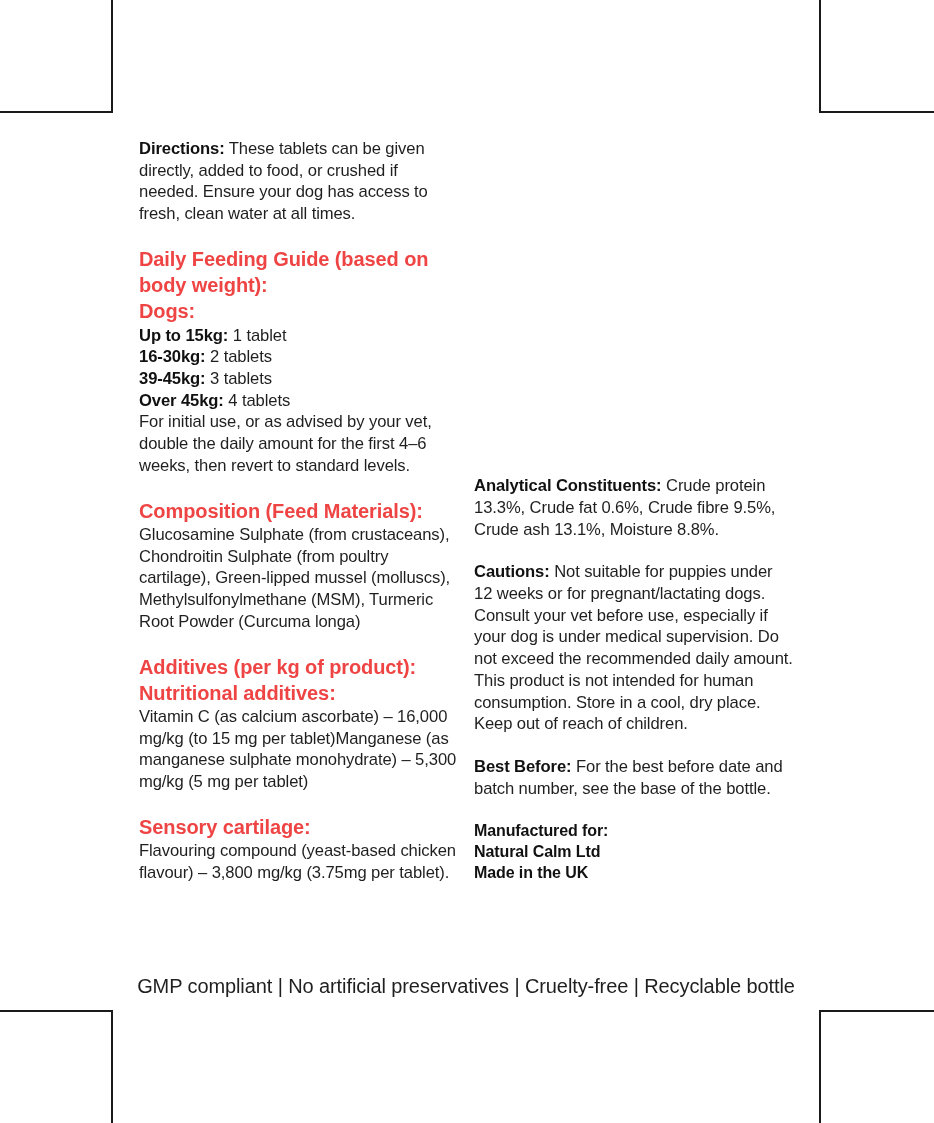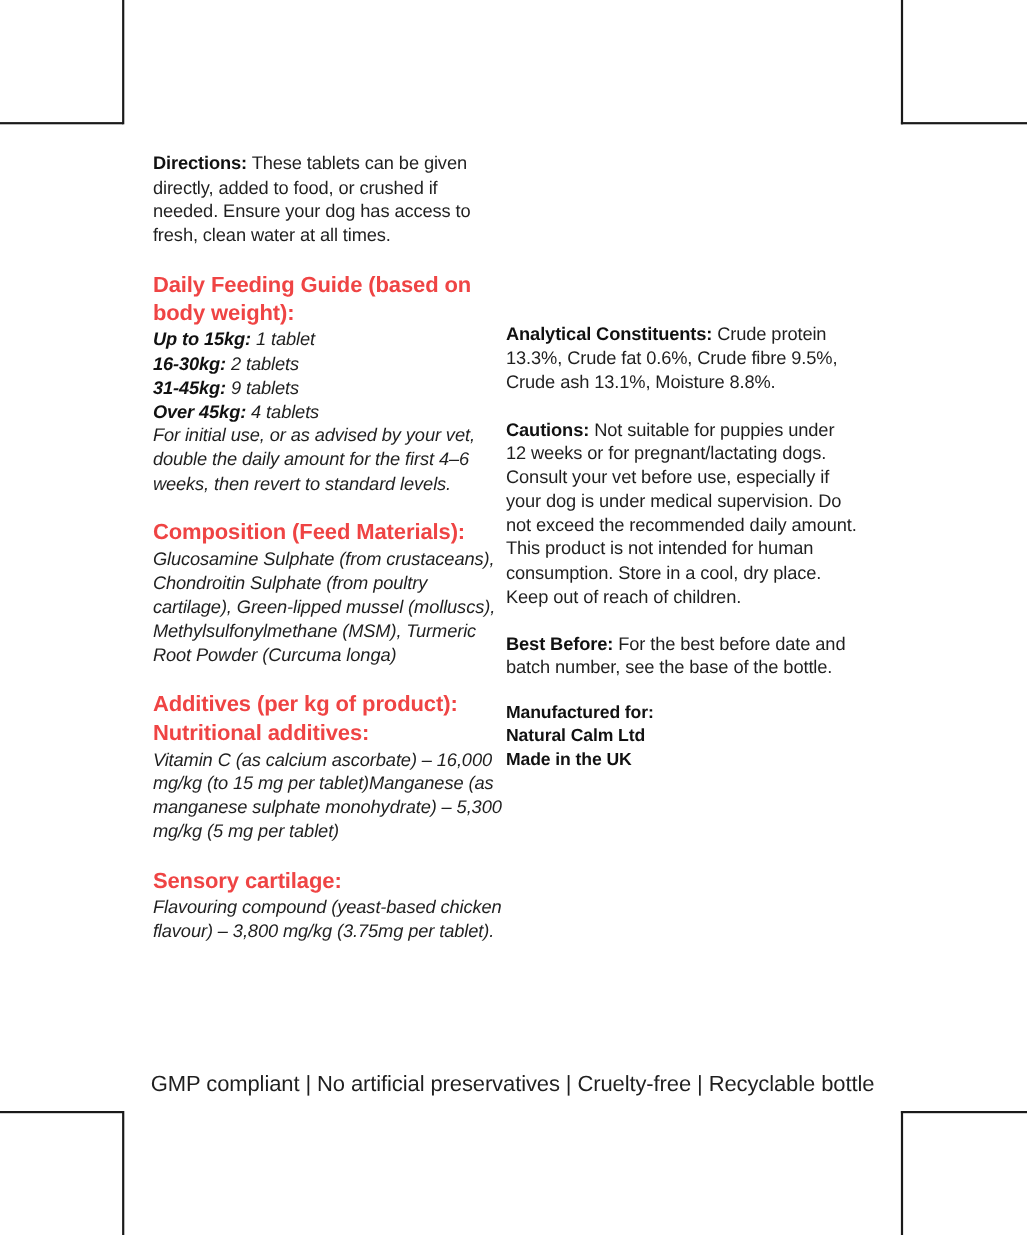--- a/index.html
+++ b/index.html
@@ -45,22 +45,22 @@
     height: 1123px;
     box-sizing: border-box;
   }
 
   .columns {
     position: absolute;
     left: 26px;
     top: 138px;
     width: 654px;
     display: flex;
-    gap: 1px;
-    align-items: center;
+    gap: 15px;
+    align-items: flex-end;
   }
 
   .col {
     width: 320px;
     flex: 0 0 320px;
   }
 
   .block {
     margin: 0 0 21px 0;
     font-size: 16.6px;
@@ -82,21 +82,20 @@
     line-height: 1.31;
     letter-spacing: -0.1px;
     margin: 0;
   }
 
   .dose-line {
     font-size: 16.6px;
     line-height: 1.31;
     letter-spacing: -0.1px;
     margin: 0;
-    font-style: italic;
   }
 
   .manufacturer {
     font-weight: bold;
     color: #111111;
   }
   .manufacturer div {
     font-size: 16px;
     line-height: 1.31;
     letter-spacing: -0.1px;
@@ -129,23 +128,24 @@
 <div class="panel">
 
   <div class="columns">
 
     <div class="col">
 
       <p class="block"><span class="lbl">Directions:</span><span> These tablets can be given directly, added to food, or crushed if needed. Ensure your dog has access to fresh, clean water at all times.</span></p>
 
       <div class="block">
         <div class="heading">Daily Feeding Guide (based on body weight):</div>
+        <div class="heading">Dogs:</div>
         <p class="dose-line"><span class="lbl">Up to 15kg:</span><span> 1 tablet</span></p>
         <p class="dose-line"><span class="lbl">16-30kg:</span><span> 2 tablets</span></p>
-        <p class="dose-line"><span class="lbl">31-45kg:</span><span> 9 tablets</span></p>
+        <p class="dose-line"><span class="lbl">39-45kg:</span><span> 3 tablets</span></p>
         <p class="dose-line"><span class="lbl">Over 45kg:</span><span> 4 tablets</span></p>
         <p class="dose-line">For initial use, or as advised by your vet, double the daily amount for the first 4–6 weeks, then revert to standard levels.</p>
       </div>
 
       <div class="block">
         <div class="heading">Composition (Feed Materials):</div>
         <p class="dose-line">Glucosamine Sulphate (from crustaceans), Chondroitin Sulphate (from poultry cartilage), Green-lipped mussel (molluscs), Methylsulfonylmethane (MSM), Turmeric Root Powder (Curcuma longa)</p>
       </div>
 
       <div class="block">

